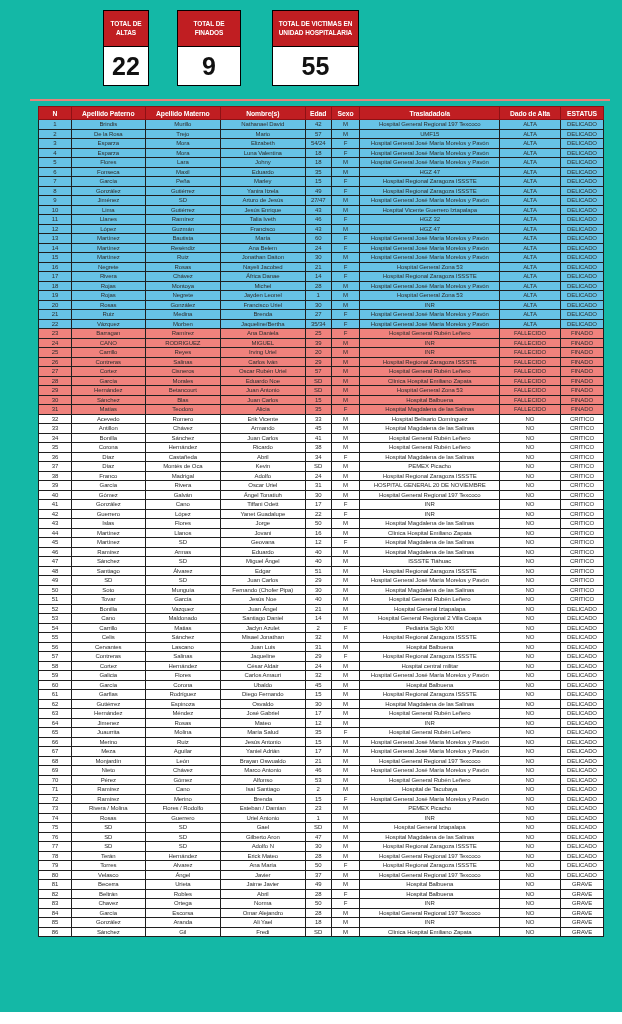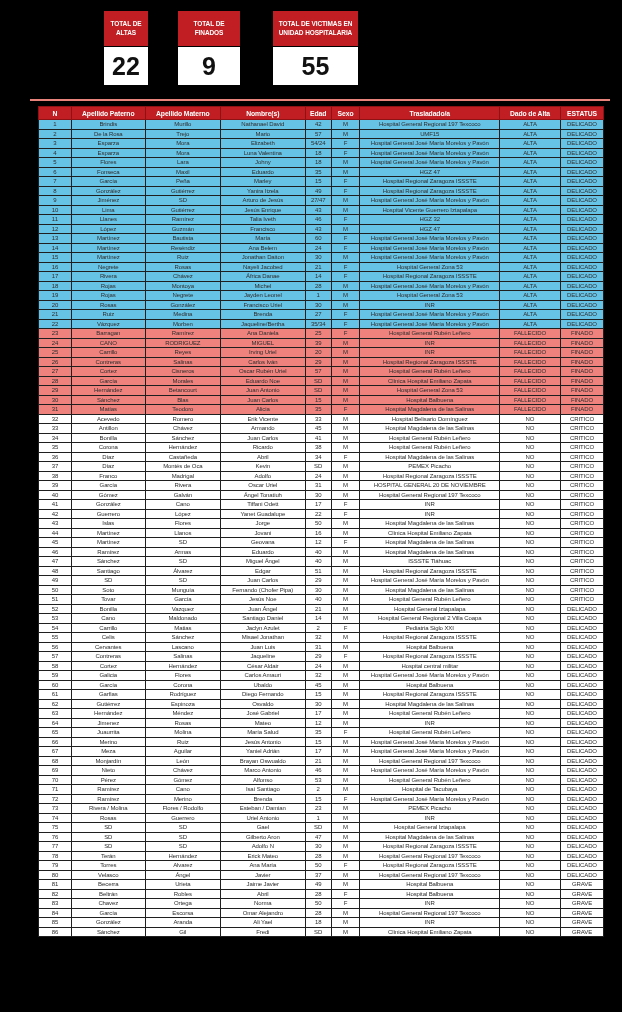--- a/index.html
+++ b/index.html
@@ -5,21 +5,21 @@
   :root{
     --header-red:#c01e22;
     --row-blue:#67c3e6;
     --row-finado-red:#f0827d;
     --rule-red:#e8837c;
     --border-dark:#1f1f1f;
   }
   *{box-sizing:border-box;margin:0;padding:0;}
   html,body{width:622px;height:1024px;background:#fff;
     font-family:"Liberation Sans","DejaVu Sans",sans-serif;overflow:hidden;}
-  .page{position:relative;width:622px;height:1012px;background:#000000;}
+  .page{position:relative;width:622px;height:1012px;background:#14b8a6;}
 
   
   .stat-box{position:absolute;top:10px;border:1px solid #000;background:#fff;
     display:flex;flex-direction:column;}
   .stat-box.b1{left:103px;width:46px;height:76px;}
   .stat-box.b2{left:177px;width:64px;height:76px;}
   .stat-box.b3{left:272px;width:87px;height:76px;}
   .stat-label{background:var(--header-red);color:#fff;font-weight:bold;
     font-size:6.5px;line-height:1.35;text-align:center;height:36px;
     display:flex;align-items:center;justify-content:center;padding:2px 2px;

